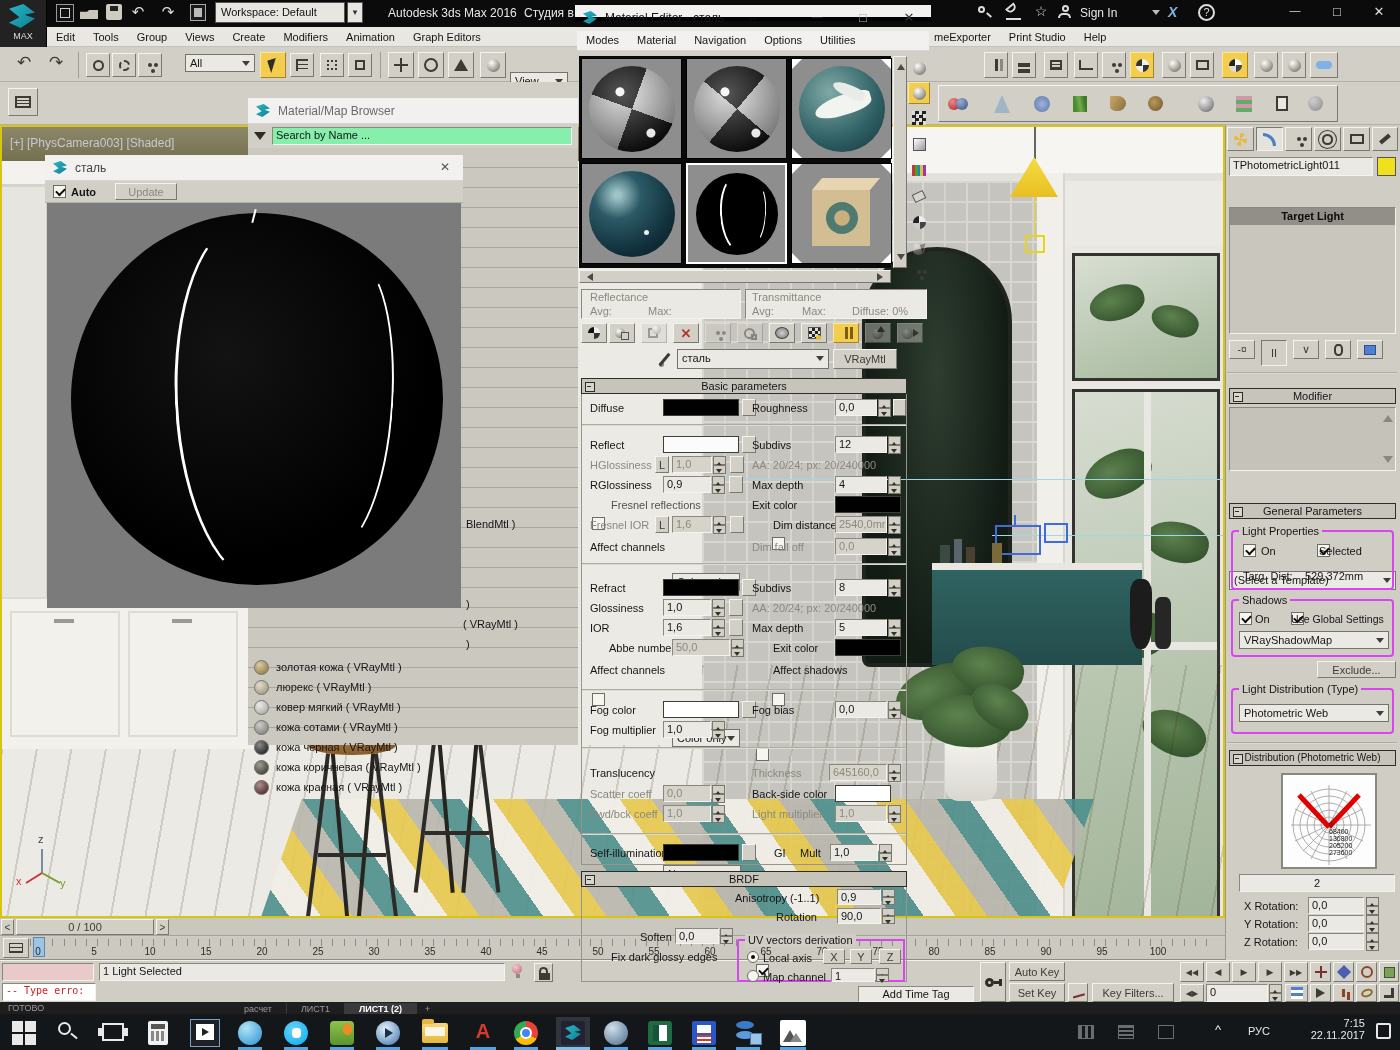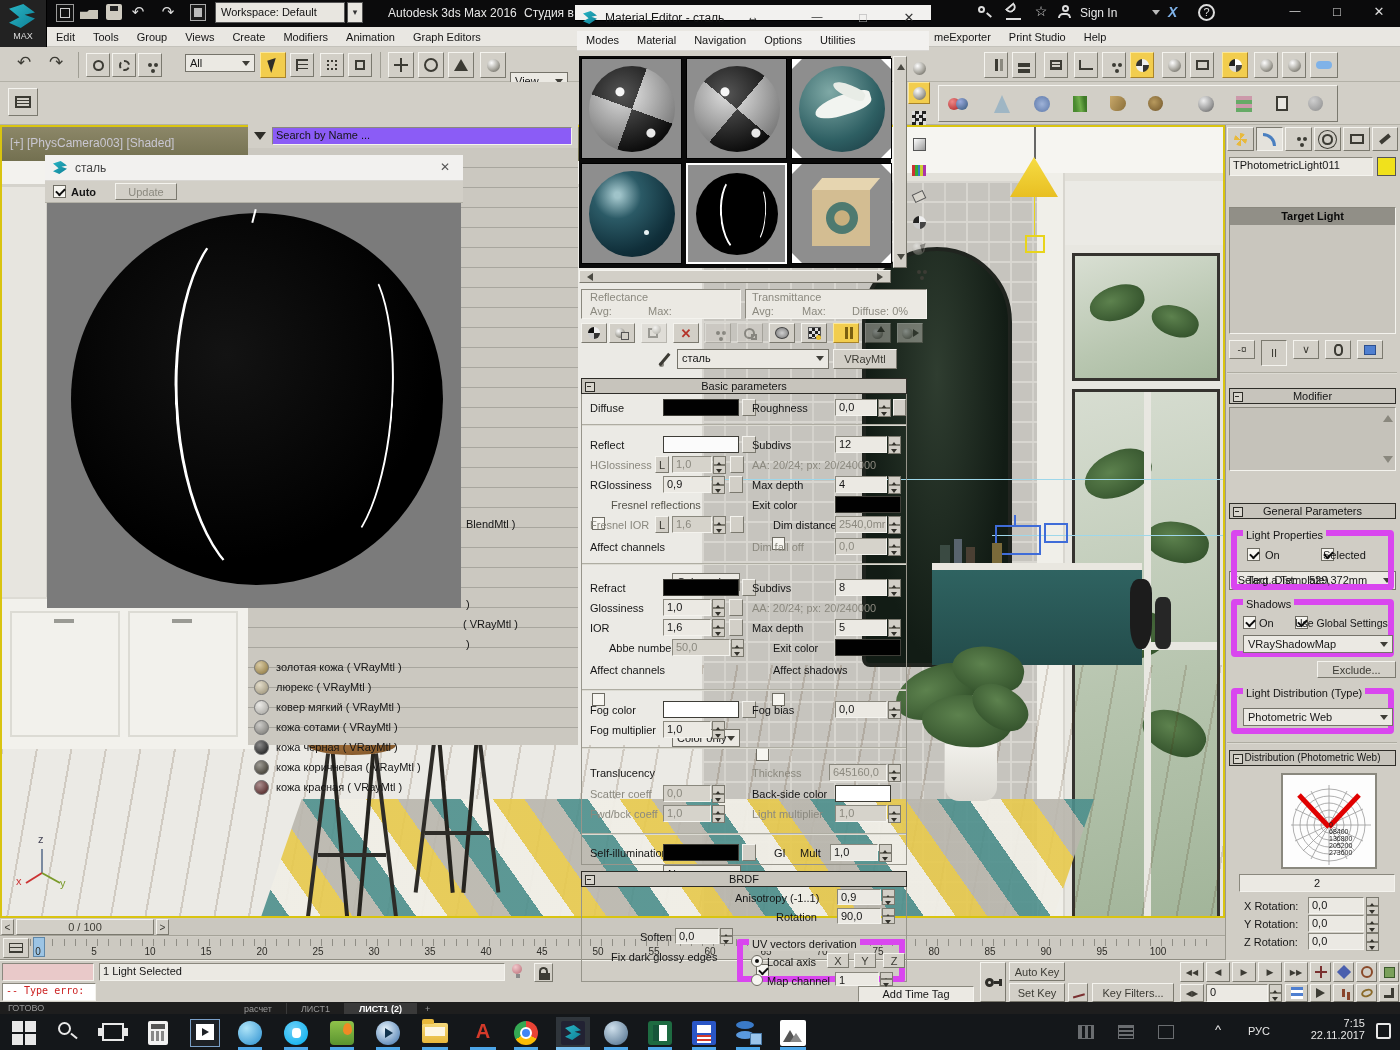--- a/index.html
+++ b/index.html
@@ -21,21 +21,21 @@
 .rd.on::after{content:"";position:absolute;left:3px;top:3px;width:4px;height:4px;border-radius:50%;background:#0d0d0d}
 .sp{width:13px;height:18px;position:absolute}
 .sp b{display:block;height:50%;background:#d2cfc7;border:1px solid #7b796f;position:relative}
 .sp b::after{content:"";position:absolute;left:2px;border:3px solid transparent}
 .sp b:first-child::after{top:2px;border-bottom:4px solid #33322c}
 .sp b:last-child::after{top:3px;border-top:4px solid #33322c}
 .sw{border:1px solid #3e3d37;position:absolute}
 .roll{background:#c7c4bc;border:1px solid #2e2d28;height:16px;line-height:14px;text-align:center;position:absolute}
 .roll::before{content:"";position:absolute;left:3px;top:3px;width:8px;height:8px;border:1px solid #2e2d28;background:#d8d5cd}
 .roll::after{content:"";position:absolute;left:5px;top:7px;width:4px;height:1px;background:#2e2d28}
-.grp{border:6px solid #d946ef;border-radius:4px;position:absolute}
+.grp{border:2px solid #d946ef;border-radius:4px;position:absolute}
 .lg{position:absolute;top:-7px;left:6px;background:#d0cdc5;padding:0 3px;line-height:13px;white-space:nowrap}
 .ic{background:#d2cfc7;border:1px solid;border-color:#f4f3ee #7b796f #7b796f #f4f3ee;display:flex;align-items:center;justify-content:center;color:#3c3b34;position:absolute;font-size:11px}
 .ic.y{background:#f2cd4e;border-color:#fbe89a #a8832a #a8832a #fbe89a}
 .ic.press{border-color:#7b796f #f4f3ee #f4f3ee #7b796f}
 .gcir{width:11px;height:11px;border:2px solid #3c3b34;border-radius:50%}
 .gsq{width:10px;height:10px;border:2px solid #3c3b34}
 .gsph{width:13px;height:13px;border-radius:50%;background:radial-gradient(circle at 35% 30%,#fdfdfd,#a8a69e 55%,#55534c)}
 .gbar{width:3px;height:12px;background:#4a4942;box-shadow:5px 0 0 #4a4942}
 .gdot{width:4px;height:4px;border-radius:50%;background:#3c3b34;box-shadow:6px 0 0 #3c3b34,3px 6px 0 #3c3b34}
 .gx{color:#b5342a;font-weight:bold;font-size:13px}
@@ -584,23 +584,27 @@
       <i class="gbar" style="background:#8a442a;box-shadow:5px 3px 0 #8a442a;height:8px;width:3px"></i>
     </div>
   <div class="ic" style="left:1356px;top:984px;width:21px;height:18px">
       <i style="width:12px;height:8px;border:2px solid #8a6a2a;border-radius:50%;transform:rotate(-20deg)"></i>
     </div>
   <div class="ic" style="left:1379px;top:984px;width:20px;height:18px">
       <i style="width:10px;height:10px;border-right:3px solid #3c3b34;border-bottom:3px solid #3c3b34"></i>
     </div>
 
   <div class="a win" style="left:248px;top:98px;width:330px;height:647px;z-index:4">
+    <div class="a" style="left:0;top:0;width:100%;height:26px;background:#f2f1ef;border-bottom:1px solid #d8d6d2">
+      <i class="a" style="left:8px;top:6px;width:14px;height:13px;background:linear-gradient(135deg,#29b6c5,#0e7f96);clip-path:polygon(0 20%,55% 0,100% 35%,60% 45%,100% 60%,45% 100%,0 78%,40% 55%)"></i>
+      <span class="a tx" style="left:30px;top:6px;color:#6a6a6a;font-size:12px">Material/Map Browser</span>
+    </div>
     <div class="a" style="left:0;top:26px;width:100%;height:24px;background:#d2cfc7">
       <i class="a" style="left:6px;top:8px;width:0;height:0;border:6px solid transparent;border-top:8px solid #2e2d28"></i>
-      <div class="s a" style="left:24px;top:3px;width:300px;height:18px;background:#8b5cf6"><span>Search by Name ...</span></div>
+      <div class="s a" style="left:24px;top:3px;width:300px;height:18px;background:#86efac"><span>Search by Name ...</span></div>
     </div>
     <div class="a" style="left:0;top:50px;width:100%;height:597px;background:#cbc8c0;background-image:repeating-linear-gradient(#0000 0 19px,#a8a69e 19px 20px)">
       <span class="a tx" style="left:218px;top:370px">BlendMtl )</span>
       <span class="a tx" style="left:218px;top:450px">)</span>
       <span class="a tx" style="left:215px;top:470px">( VRayMtl )</span>
       <span class="a tx" style="left:218px;top:490px">)</span>
       <div id="browser-rows">
           <div style="position: absolute; left: 0px; top: 510px; width: 100%; height: 20px;">
             <i style="position: absolute; left: 6px; top: 2px; width: 15px; height: 15px; border-radius: 50%; border: 1px solid rgb(119, 119, 119); background: radial-gradient(circle at 35% 30%, rgba(255, 255, 255, 0.5), rgba(0, 0, 0, 0.25)), rgb(181, 151, 74);"></i>
             <span style="position: absolute; left: 28px; top: 3px; white-space: nowrap;">золотая кожа  ( VRayMtl )</span>
@@ -648,21 +652,21 @@
     </div>
     <div class="a" style="left:2px;top:48px;width:414px;height:405px;background:#7b7b7b;overflow:hidden">
       <div class="a" style="left:24px;top:10px;width:372px;height:372px;border-radius:50%;background:radial-gradient(circle at 42% 38%,#131313,#000 65%)"></div>
       <i class="arcL" style="left:128px;top:16px;width:162px;height:366px;border-left-width:3px;transform:rotate(-3deg)"></i>
       <i class="arcR" style="left:250px;top:56px;width:96px;height:290px;transform:rotate(4deg)"></i>
       <i class="a" style="left:206px;top:6px;width:2px;height:14px;background:#fff;transform:rotate(14deg)"></i>
     </div>
   </div>
 
   <div class="a win" style="left:575px;top:5px;width:356px;height:979px;z-index:6">
-    <div class="a" style="left:0;top:0;width:100%;height:16px;background:#f2f1ef;border-bottom:1px solid #000000">
+    <div class="a" style="left:0;top:0;width:100%;height:16px;background:#f2f1ef;border-bottom:4px solid #000000">
       <i class="a" style="left:8px;top:6px;width:14px;height:13px;background:linear-gradient(135deg,#29b6c5,#0e7f96);clip-path:polygon(0 20%,55% 0,100% 35%,60% 45%,100% 60%,45% 100%,0 78%,40% 55%)"></i>
       <span class="a tx" style="left:30px;top:6px;font-size:12px">Material Editor - сталь</span>
       <span class="a c" style="left:168px;top:5px;width:20px;font-size:12px">↔</span>
       <span class="a c" style="left:230px;top:5px;width:24px;color:#333">—</span>
       <span class="a c" style="left:276px;top:5px;width:24px;color:#aaa;font-size:13px">□</span>
       <span class="a c" style="left:322px;top:5px;width:24px;color:#333;font-size:13px">✕</span>
     </div>
     <div class="a menu" style="left:2px;top:26px;width:352px;height:20px;background:#f2f1ef;border-bottom:1px solid #d8d6d2">
       <span>Modes</span><span>Material</span><span>Navigation</span><span>Options</span><span>Utilities</span>
     </div>

